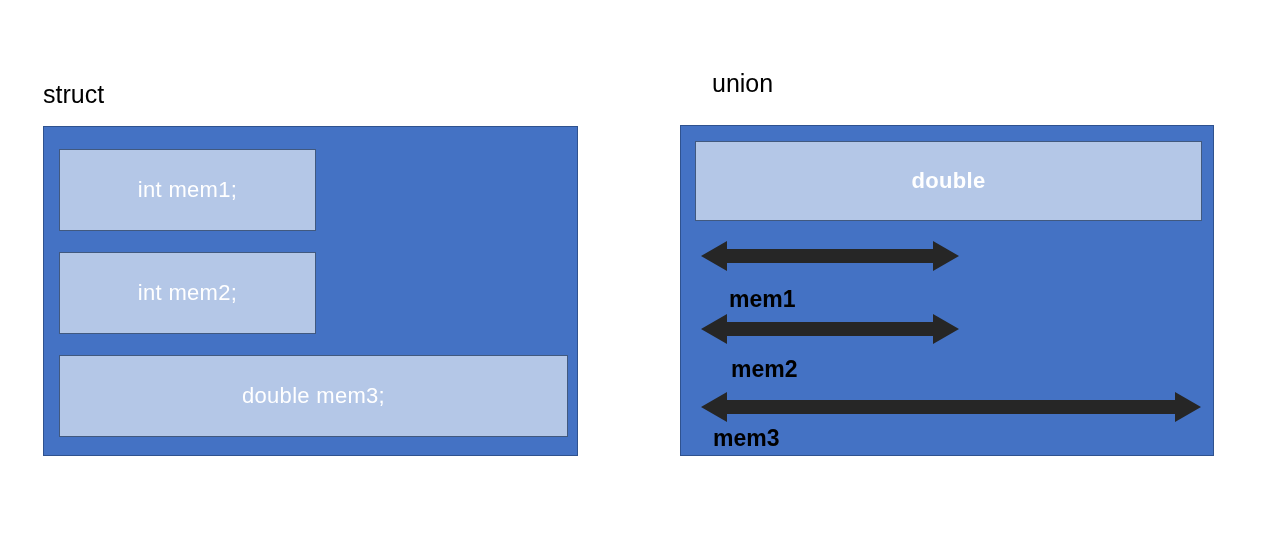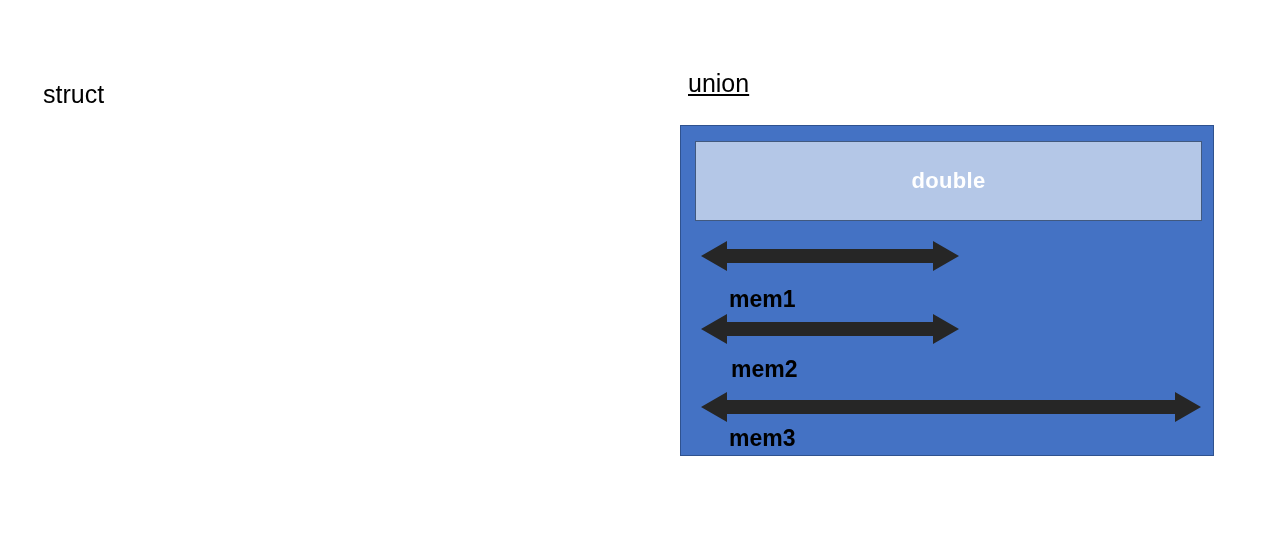--- a/index.html
+++ b/index.html
@@ -21,21 +21,21 @@
     height: 554px;
   }
   .caption {
     position: absolute;
     font-size: 25px;
     color: #000000;
     line-height: 1;
     white-space: nowrap;
   }
   #struct-caption { left: 43px; top: 82px; }
-  #union-caption  { left: 688px; top: 71px; text-decoration: underline; }
+  #union-caption  { left: 712px; top: 71px; }
 
   .panel {
     position: absolute;
     background: #4472C4;
     border: 1px solid #2F528F;
     box-sizing: border-box;
   }
   #struct-panel { left: 43px;  top: 126px; width: 535px; height: 330px; }
   #union-panel  { left: 680px; top: 125px; width: 534px; height: 331px; font-weight: bold; }
 
@@ -66,29 +66,34 @@
 
   .arrow-label {
     position: absolute;
     font-size: 23px;
     color: #000000;
     line-height: 1;
     white-space: nowrap;
   }
   #label-mem1 { left: 48px; top: 162px; }
   #label-mem2 { left: 50px; top: 232px; }
-  #label-mem3 { left: 48px; top: 301px; }
+  #label-mem3 { left: 32px; top: 301px; }
 </style>
 </head>
 <body>
 
 <div class="canvas">
 
   <div class="caption" id="struct-caption">struct</div>
 
+  <div class="panel" id="struct-panel">
+    <div class="member-box" id="struct-mem1">int mem1;</div>
+    <div class="member-box" id="struct-mem2">int mem2;</div>
+    <div class="member-box" id="struct-mem3">double mem3;</div>
+  </div>
 
   <div class="caption" id="union-caption">union</div>
 
   <div class="panel" id="union-panel">
 
     <div class="member-box" id="union-double">double</div>
 
     <svg class="arrow-svg" id="arrow1" width="258" height="36" viewBox="0 0 258 36">
       <polygon fill="#262626" points="0,18 26,3 26,11 232,11 232,3 258,18 232,33 232,25 26,25 26,33"></polygon>
     </svg>

